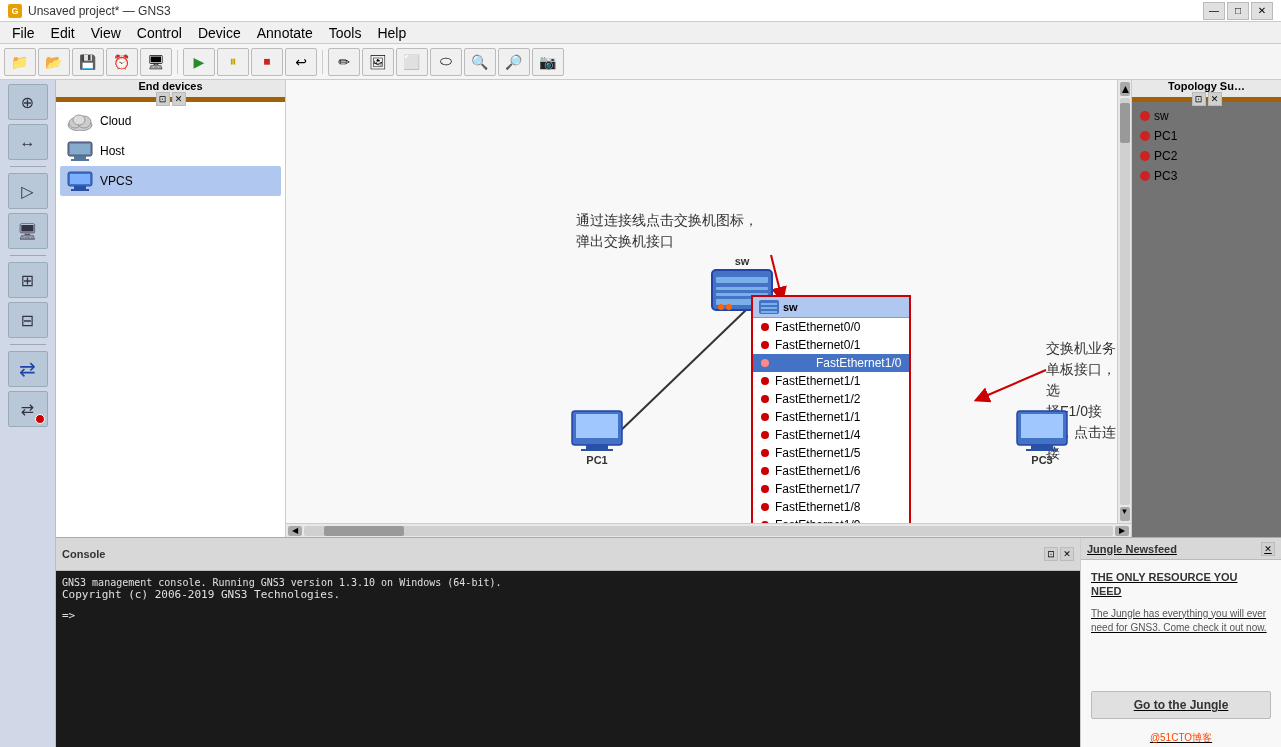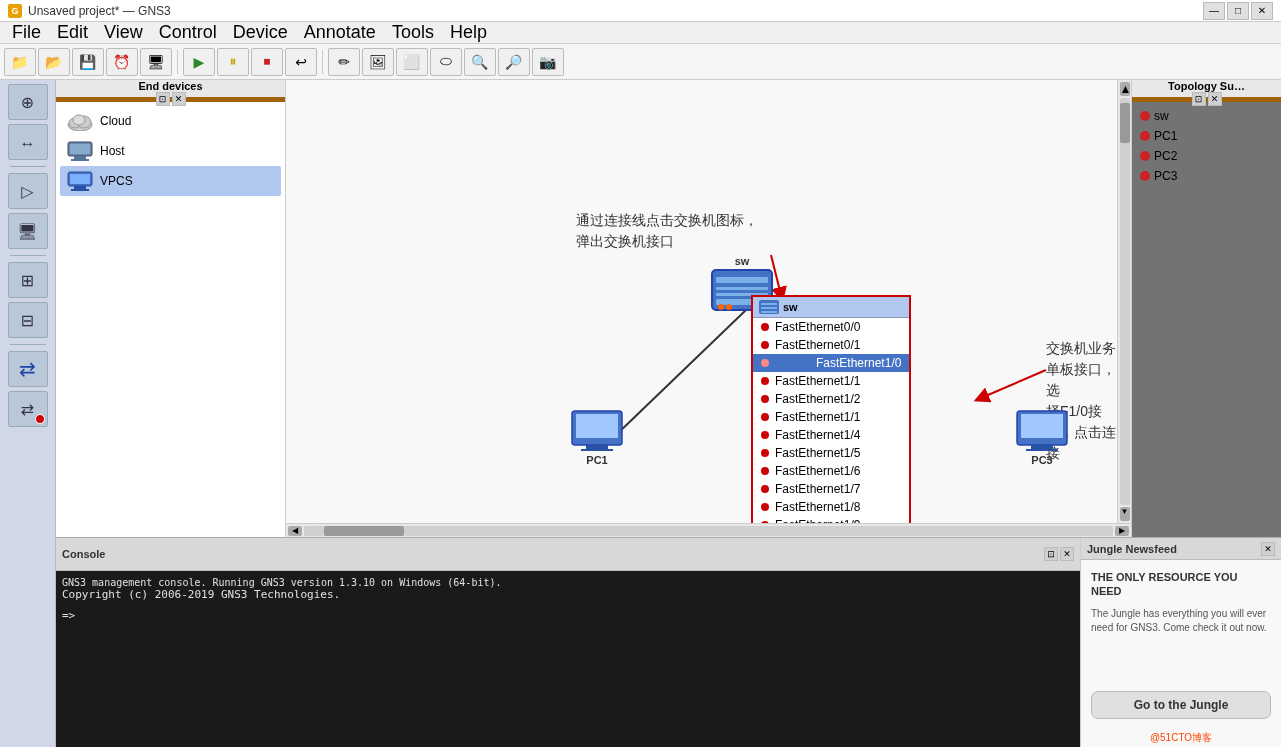--- a/index.html
+++ b/index.html
@@ -8,21 +8,21 @@
     
     .title-bar { width: 100%; height: 22px; background: #ffffff; border-bottom: 1px solid #ccc; display: flex; align-items: center; padding: 0 8px; justify-content: space-between; }
     .title-bar-left { display: flex; align-items: center; gap: 6px; }
     .title-bar-icon { width: 14px; height: 14px; background: #e8a000; border-radius: 2px; display: inline-flex; align-items: center; justify-content: center; font-size: 9px; color: white; font-weight: bold; }
     .title-bar-text { font-size: 12px; color: #333; }
     .title-bar-controls { display: flex; gap: 2px; }
     .title-btn { width: 22px; height: 18px; background: #e0e0e0; border: 1px solid #bbb; cursor: pointer; display: flex; align-items: center; justify-content: center; font-size: 10px; }
     
     
     .menu-bar { width: 100%; height: 22px; background: #f0f0f0; border-bottom: 1px solid #ccc; display: flex; align-items: center; padding: 0 4px; }
-    .menu-item { padding: 2px 8px; font-size: 18px; cursor: pointer; }
+    .menu-item { padding: 2px 8px; font-size: 14px; cursor: pointer; }
     
     
     .toolbar { width: 100%; height: 36px; background: #f5f5f5; border-bottom: 1px solid #ccc; display: flex; align-items: center; padding: 0 4px; gap: 2px; }
     .tb-btn { width: 32px; height: 28px; background: #f0f0f0; border: 1px solid #bbb; cursor: pointer; display: flex; align-items: center; justify-content: center; font-size: 14px; border-radius: 2px; }
     .tb-separator { width: 1px; height: 24px; background: #ccc; margin: 0 3px; }
     .tb-btn.green { color: #2a8a2a; }
     .tb-btn.yellow { color: #c8a000; }
     .tb-btn.red { color: #cc2222; }
     
     
@@ -59,31 +59,31 @@
     .topology-list { padding: 4px; }
     .topo-item { display: flex; align-items: center; gap: 4px; padding: 3px 4px; font-size: 12px; cursor: pointer; }
     .topo-dot { width: 10px; height: 10px; border-radius: 50%; background: #cc2222; }
     
     
     .bottom-section { height: 210px; display: flex; border-top: 1px solid #aaa; }
     .console-panel { flex: 1; background: #1a1a1a; border-right: 1px solid #ccc; display: flex; flex-direction: column; }
     .console-header { height: 22px; background: #d8d8d8; border-bottom: 1px solid #bbb; display: flex; align-items: center; justify-content: space-between; padding: 16px 6px; font-size: 11px; font-weight: bold; color: #333; }
     .console-header-controls { display: flex; gap: 2px; }
     .console-body { flex: 1; overflow-y: auto; padding: 6px; font-family: 'Courier New', monospace; font-size: 11px; color: #e0e0e0; }
-    .jungle-panel { width: 200px; background: #f8f8f8; display: flex; flex-direction: column; }
+    .jungle-panel { width: 200px; background: #f8f8f8; display: flex; flex-direction: column; text-decoration: underline; }
     .jungle-header { height: 22px; background: #d8d8d8; border-bottom: 1px solid #bbb; display: flex; align-items: center; justify-content: space-between; padding: 0 6px; font-size: 11px; font-weight: bold; color: #333; }
     .jungle-body { flex: 1; padding: 10px; display: flex; flex-direction: column; gap: 8px; overflow: hidden; }
     .jungle-logo { display: flex; align-items: center; gap: 6px; }
     .jungle-logo-icon { width: 36px; height: 36px; background: #2a3a4a; border-radius: 50%; display: flex; align-items: center; justify-content: center; font-size: 18px; }
     .jungle-logo-text { display: flex; flex-direction: column; }
     .jungle-logo-gns3 { font-size: 16px; font-weight: bold; color: #1a3a5a; }
     .jungle-logo-sub { font-size: 9px; color: #666; }
     .jungle-resource-title { font-size: 11px; font-weight: bold; color: #333; line-height: 1.3; }
     .jungle-resource-desc { font-size: 10px; color: #555; line-height: 1.4; }
-    .jungle-btn { background: #e0e0e0; border: 1px solid #bbb; padding: 6px 12px; cursor: pointer; font-size: 12px; font-weight: bold; color: #333; border-radius: 7px; text-align: center; margin-top: auto; }
+    .jungle-btn { background: #e0e0e0; border: 1px solid #bbb; padding: 6px 12px; cursor: pointer; font-size: 12px; font-weight: bold; color: #333; border-radius: 2px; text-align: center; margin-top: auto; }
     
     
     .dropdown-menu { position: absolute; top: 200px; left: 460px; background: white; border: 2px solid #cc0000; z-index: 100; min-width: 160px; }
     .dropdown-header { background: #b0c8f0; padding: 3px 6px; font-size: 11px; font-weight: bold; border-bottom: 1px solid #8899bb; display: flex; align-items: center; gap: 4px; }
     .dropdown-item { display: flex; align-items: center; gap: 6px; padding: 2px 8px; font-size: 12px; cursor: pointer; }
     .dropdown-item.selected { background: #4472c4; color: white; gap: 47px; }
     .dropdown-dot { width: 8px; height: 8px; border-radius: 50%; background: #cc4444; flex-shrink: 0; }
     .dropdown-dot.red { background: #cc0000; }
     
     

